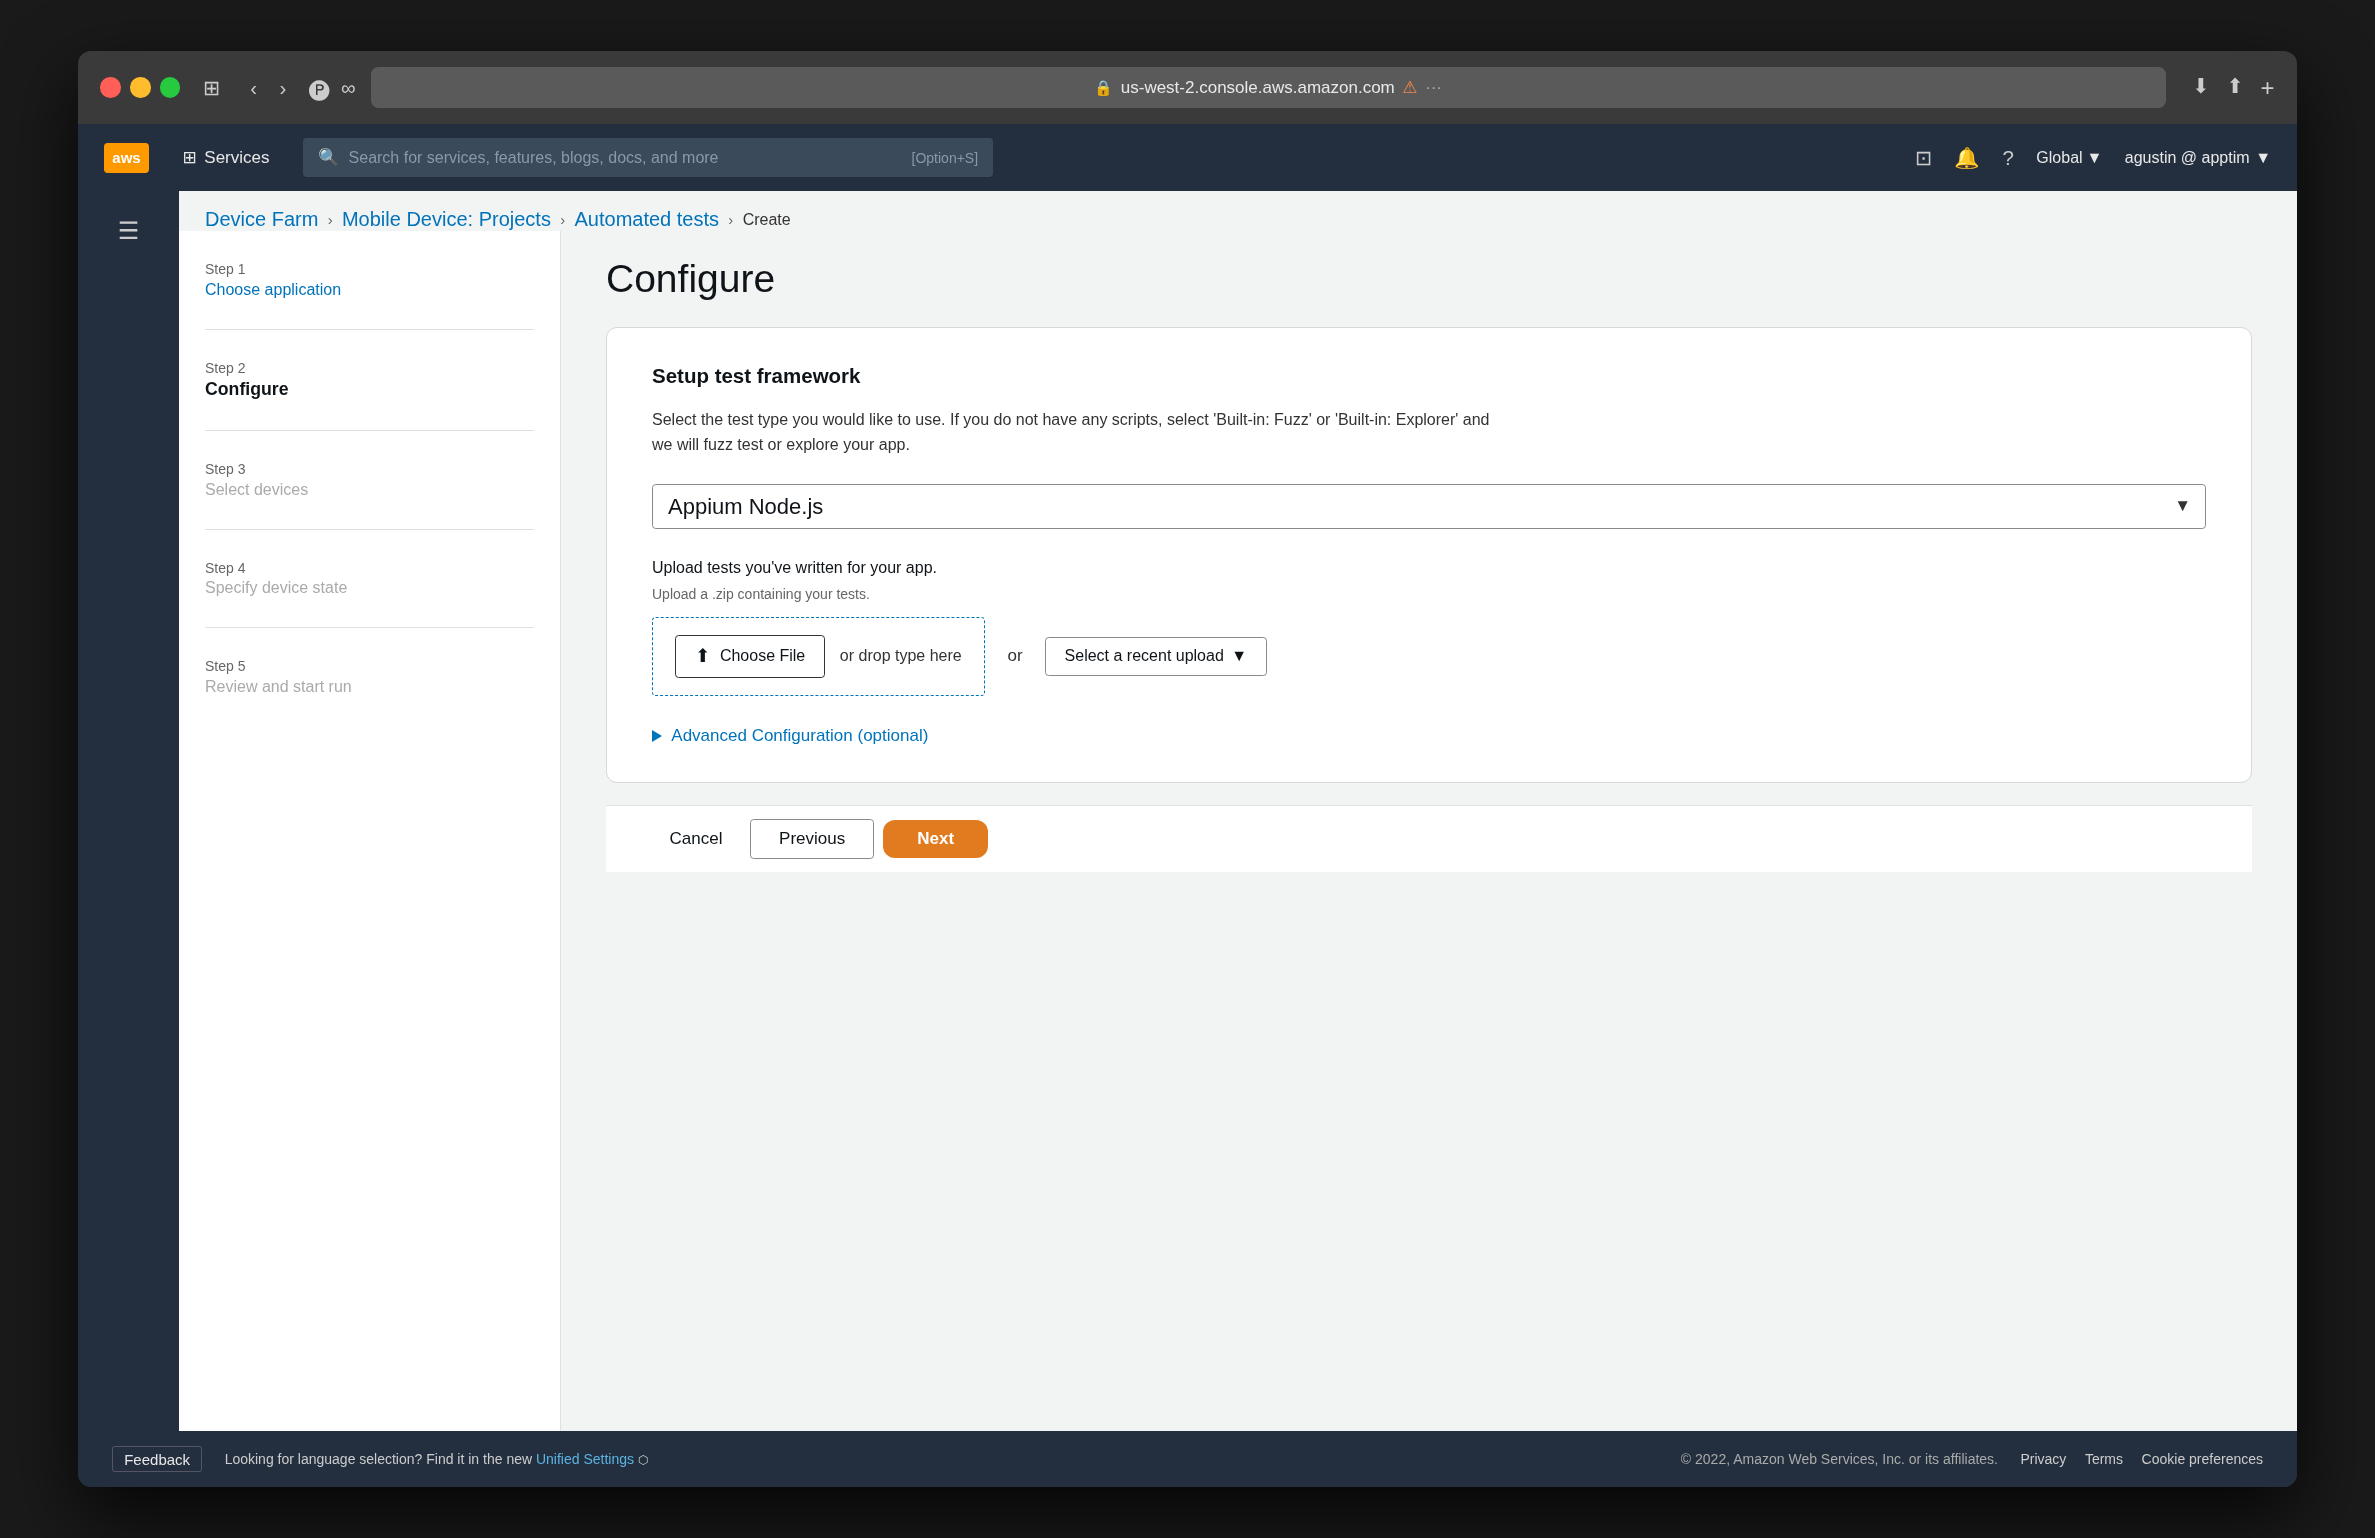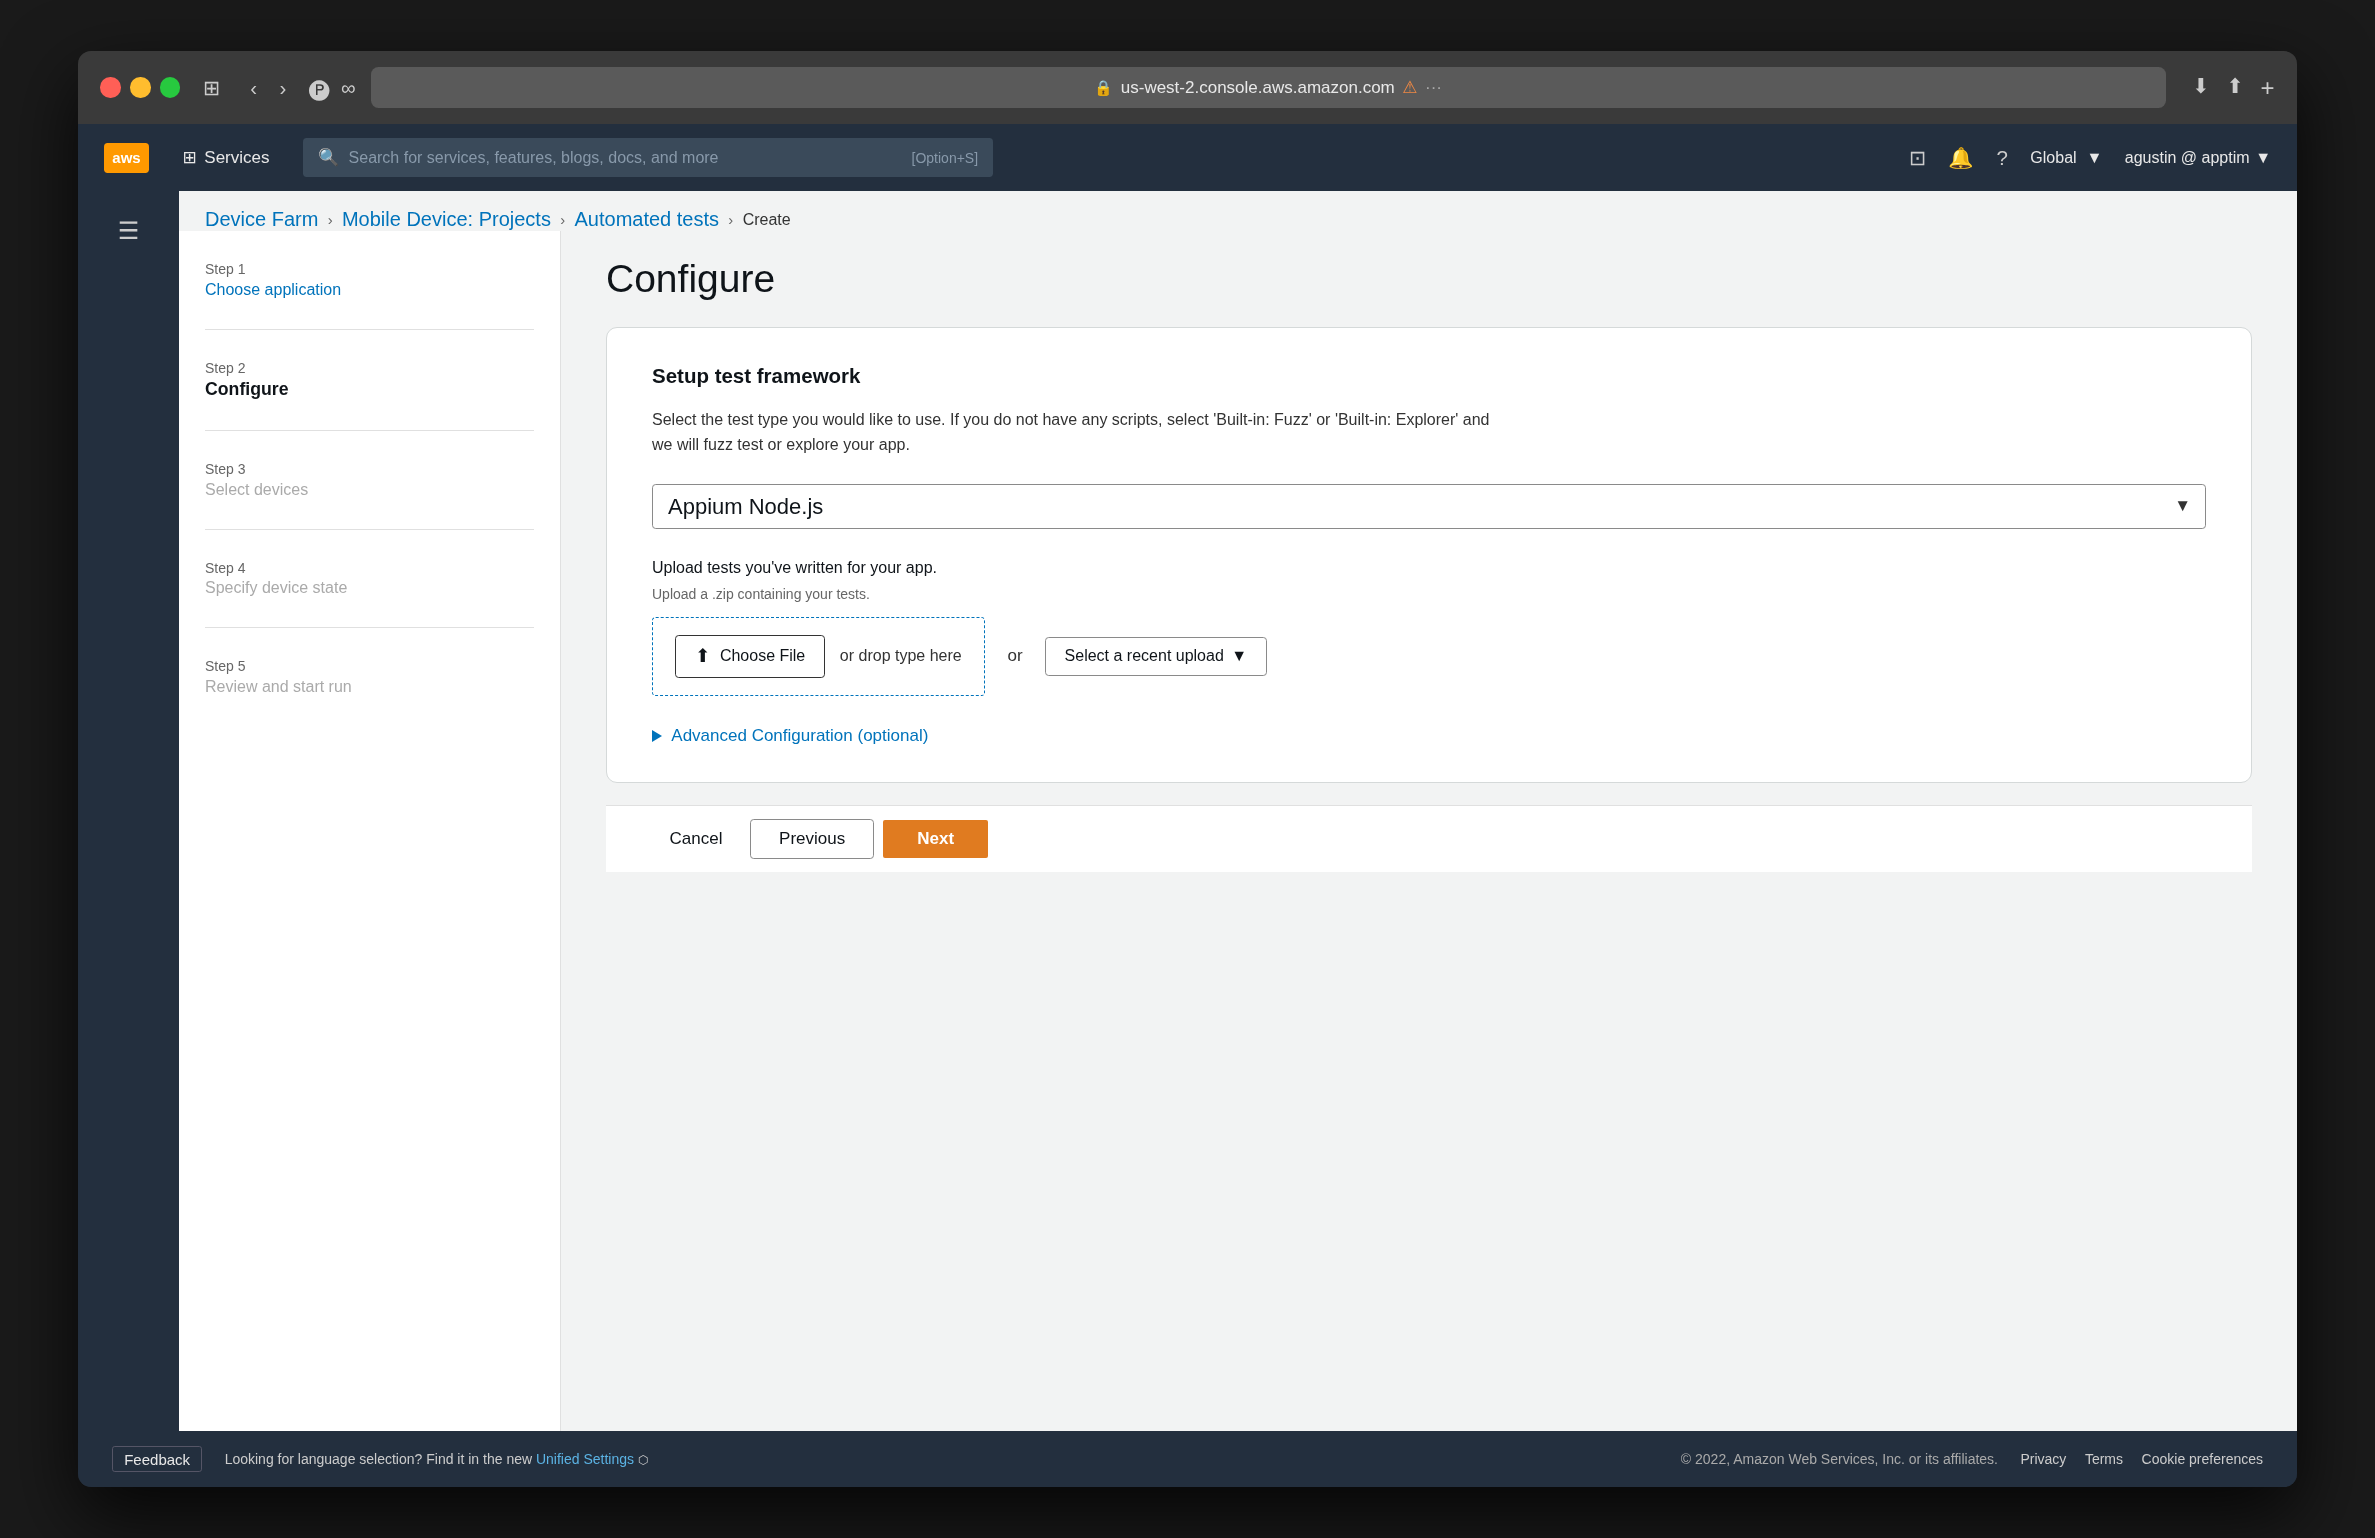--- a/index.html
+++ b/index.html
@@ -159,21 +159,21 @@
       color: #e8e8e8;
     }
     .aws-nav-icon {
       font-size: 20.5px;
       cursor: pointer;
       color: #ccc;
     }
     .aws-region-btn {
       display: flex;
       align-items: center;
-      gap: 10px;
+      gap: 4px;
       color: #e8e8e8;
       font-size: 16px;
       cursor: pointer;
     }
     .aws-user-btn {
       display: flex;
       align-items: center;
       gap: 5.6px;
       color: #e8e8e8;
       font-size: 16px;
@@ -422,21 +422,21 @@
       border-radius: 3.7px;
       background: #fff;
       color: #0f1419;
       font-size: 17px;
       font-weight: 500;
       padding: 9.3px 28px;
       cursor: pointer;
     }
     .next-btn {
       border: none;
-      border-radius: 2px;
+      border-radius: 12px;
       background: #e07b20;
       color: #fff;
       font-size: 17px;
       font-weight: 600;
       padding: 9.3px 34px;
       cursor: pointer;
     }
     
     .footer {
       height: 56px;

